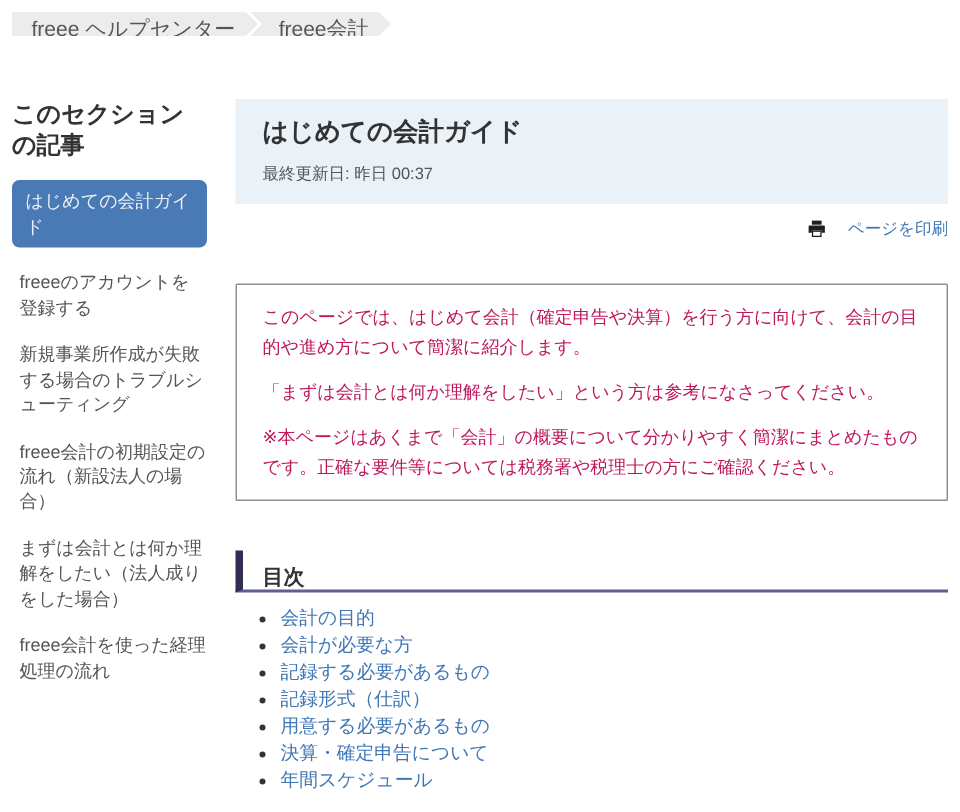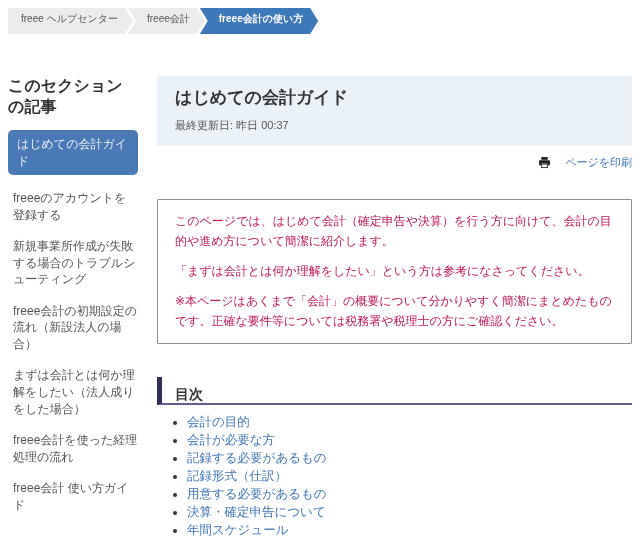--- a/index.html
+++ b/index.html
@@ -15,23 +15,23 @@
 
   
   .breadcrumb {
     display: flex;
     margin: 8px 0 0 8px;
   }
   .crumb {
     display: block;
     background: #ececec;
     color: #555;
-    font-size: 10px;
+    font-size: 14px;
     line-height: 22px;
-    height: 26px;
+    height: 16px;
     padding: 0 15px 0 19px;
     text-decoration: none;
     white-space: nowrap;
     clip-path: polygon(0 0, calc(100% - 8px) 0, 100% 50%, calc(100% - 8px) 100%, 0 100%, 8px 50%);
     margin-left: -5px;
     cursor: pointer;
   }
   .crumb:first-child {
     margin-left: 0;
     padding-left: 13px;
@@ -148,35 +148,33 @@
     text-decoration: none;
     cursor: pointer;
   }
 </style>
 </head>
 <body>
 
 <nav class="breadcrumb">
     <a class="crumb">freee ヘルプセンター</a>
     <a class="crumb">freee会計</a>
-    <a class="crumb active">freee会計の使い方</a>
   </nav>
 
 <div class="layout">
 
   <aside class="sidebar">
     <h3 class="sidebar-heading">このセクションの記事</h3>
     <nav class="sidebar-list">
         <a class="sidebar-item active">はじめての会計ガイド</a>
         <a class="sidebar-item">freeeのアカウントを登録する</a>
         <a class="sidebar-item">新規事業所作成が失敗する場合のトラブルシューティング</a>
         <a class="sidebar-item">freee会計の初期設定の流れ（新設法人の場合）</a>
         <a class="sidebar-item">まずは会計とは何か理解をしたい（法人成りをした場合）</a>
         <a class="sidebar-item">freee会計を使った経理処理の流れ</a>
-        <a class="sidebar-item">freee会計 使い方ガイド</a>
       </nav>
   </aside>
 
   <main class="main">
 
     <header class="article-header">
       <h1>はじめての会計ガイド</h1>
       <div class="updated">最終更新日: 昨日 00:37</div>
     </header>
 

